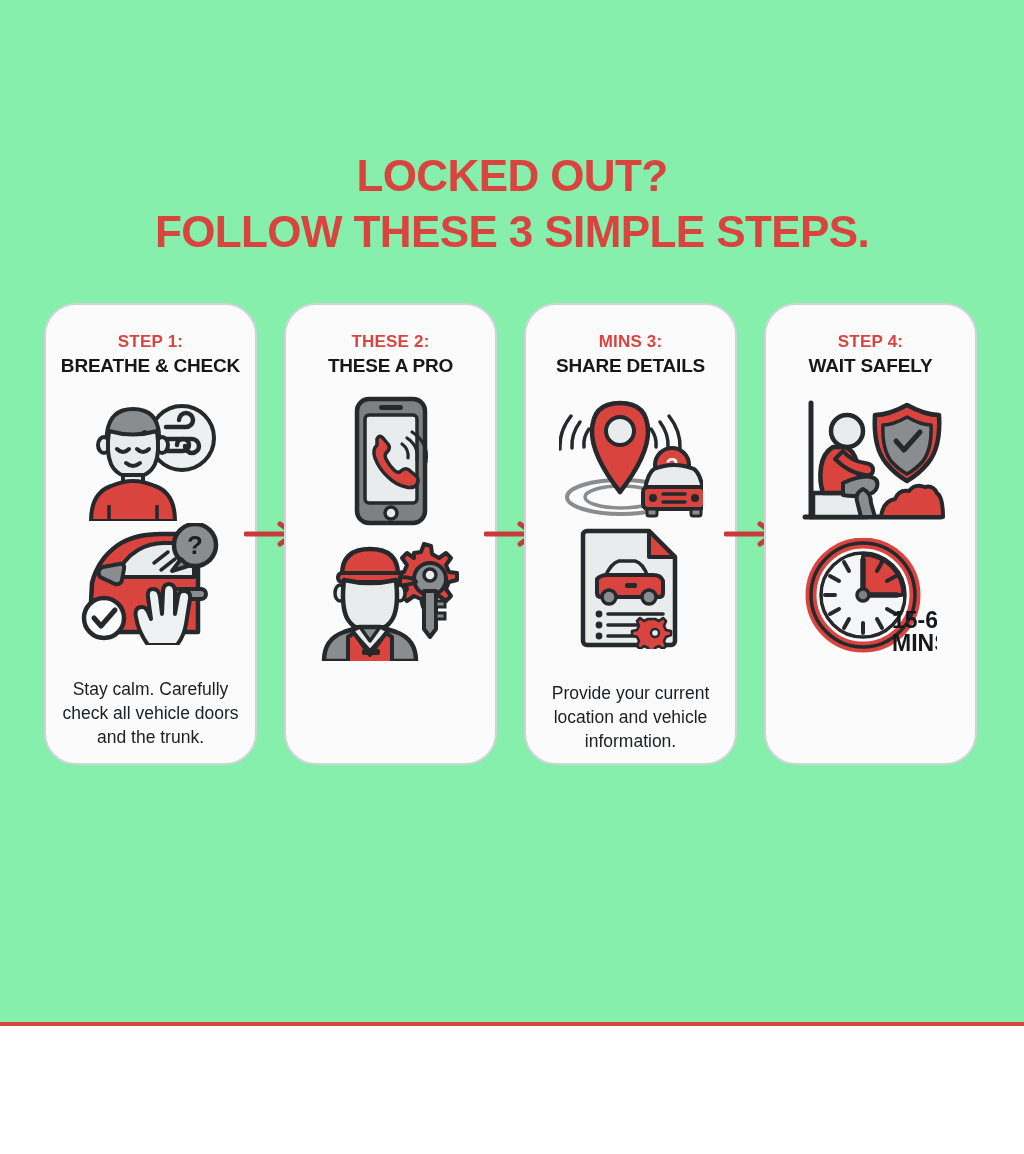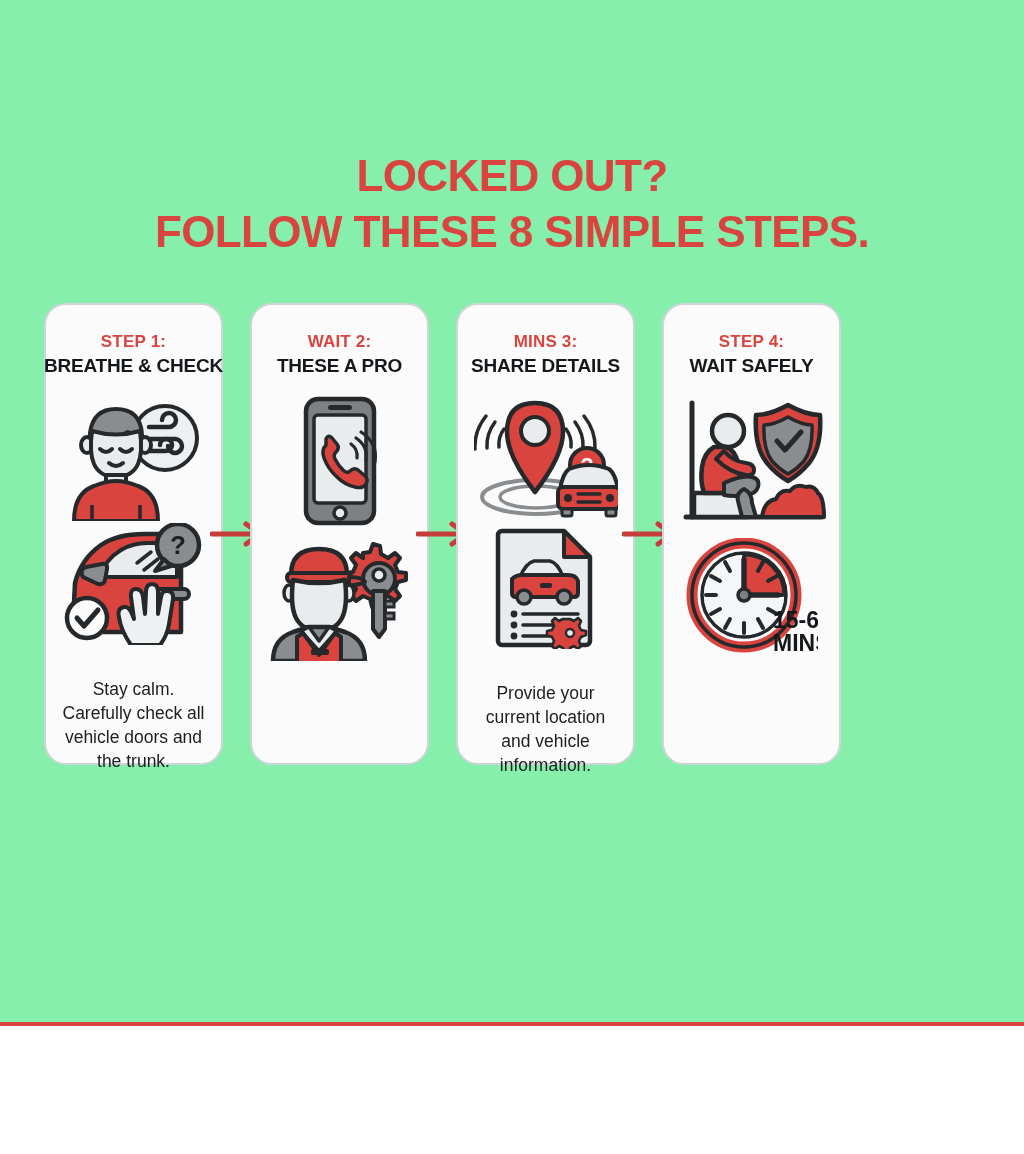--- a/index.html
+++ b/index.html
@@ -47,24 +47,24 @@
     position: absolute;
     left: 44px;
     top: 303px;
     width: 936px;
     height: 462px;
     display: flex;
     align-items: stretch;
   }
 
   .card {
-    width: 179px;
+    width: 213px;
     background: #fbfbfb;
     border: 2px solid #cfd5d6;
-    border-radius: 22px;
+    border-radius: 32px;
     position: relative;
     display: flex;
     flex-direction: column;
     align-items: center;
     padding: 26px 10px 16px 10px;
   }
 
   .arrow-gap {
     width: 27px;
     position: relative;
@@ -137,21 +137,21 @@
     background: #ffffff;
   }
 </style>
 </head>
 <body>
 
 <div class="canvas">
 
   <div class="headline">
     <span class="line">LOCKED OUT?</span>
-    <span class="line">FOLLOW THESE 8 SIMPLE STEPS.</span>
+    <span class="line">FOLLOW THESE 3 SIMPLE STEPS.</span>
   </div>
 
   <div class="cards">
 
     <div class="card">
       <div class="step-label">STEP 1:</div>
       <div class="step-title">BREATHE &amp; CHECK</div>
 
       <div class="art top">
         <svg width="140" height="128" viewBox="0 0 140 128">
@@ -216,21 +216,21 @@
     <div class="arrow-gap">
       <div class="arrow">
         <svg width="54" height="26" viewBox="0 0 54 26">
           <line x1="2" y1="13" x2="40" y2="13" stroke="#c63c39" stroke-width="5" stroke-linecap="round"></line>
           <path d="M36 3 l14 10 l-14 10" fill="none" stroke="#c63c39" stroke-width="5" stroke-linecap="round" stroke-linejoin="round"></path>
         </svg>
       </div>
     </div>
 
     <div class="card">
-      <div class="step-label">WAIT 2:</div>
+      <div class="step-label">THESE 2:</div>
       <div class="step-title">THESE A PRO</div>
 
       <div class="art top">
         <svg width="96" height="132" viewBox="0 0 96 132">
           <rect x="14" y="4" width="68" height="124" rx="12" fill="#7d8183" stroke="#26292b" stroke-width="4.5"></rect>
           <rect x="22" y="20" width="52" height="88" rx="4" fill="#e8eced" stroke="#26292b" stroke-width="3.5"></rect>
           <rect x="36" y="10" width="24" height="5" rx="2.5" fill="#26292b"></rect>
           <circle cx="48" cy="118" r="6" fill="#e8eced" stroke="#26292b" stroke-width="3.5"></circle>
 
           <path d="M34 50 q-5 5 -2 13 q4 11 13 19 q8 8 18 10 q8 2 11 -3 q3 -5 -2 -9 l-6 -5 q-4 -3 -8 1 q-3 3 -7 -1 q-5 -5 -8 -11 q-2 -4 1 -7 q4 -4 1 -8 l-5 -6 q-4 -4 -6 1 z" fill="#d9443f" stroke="#26292b" stroke-width="3.5" stroke-linejoin="round"></path>

